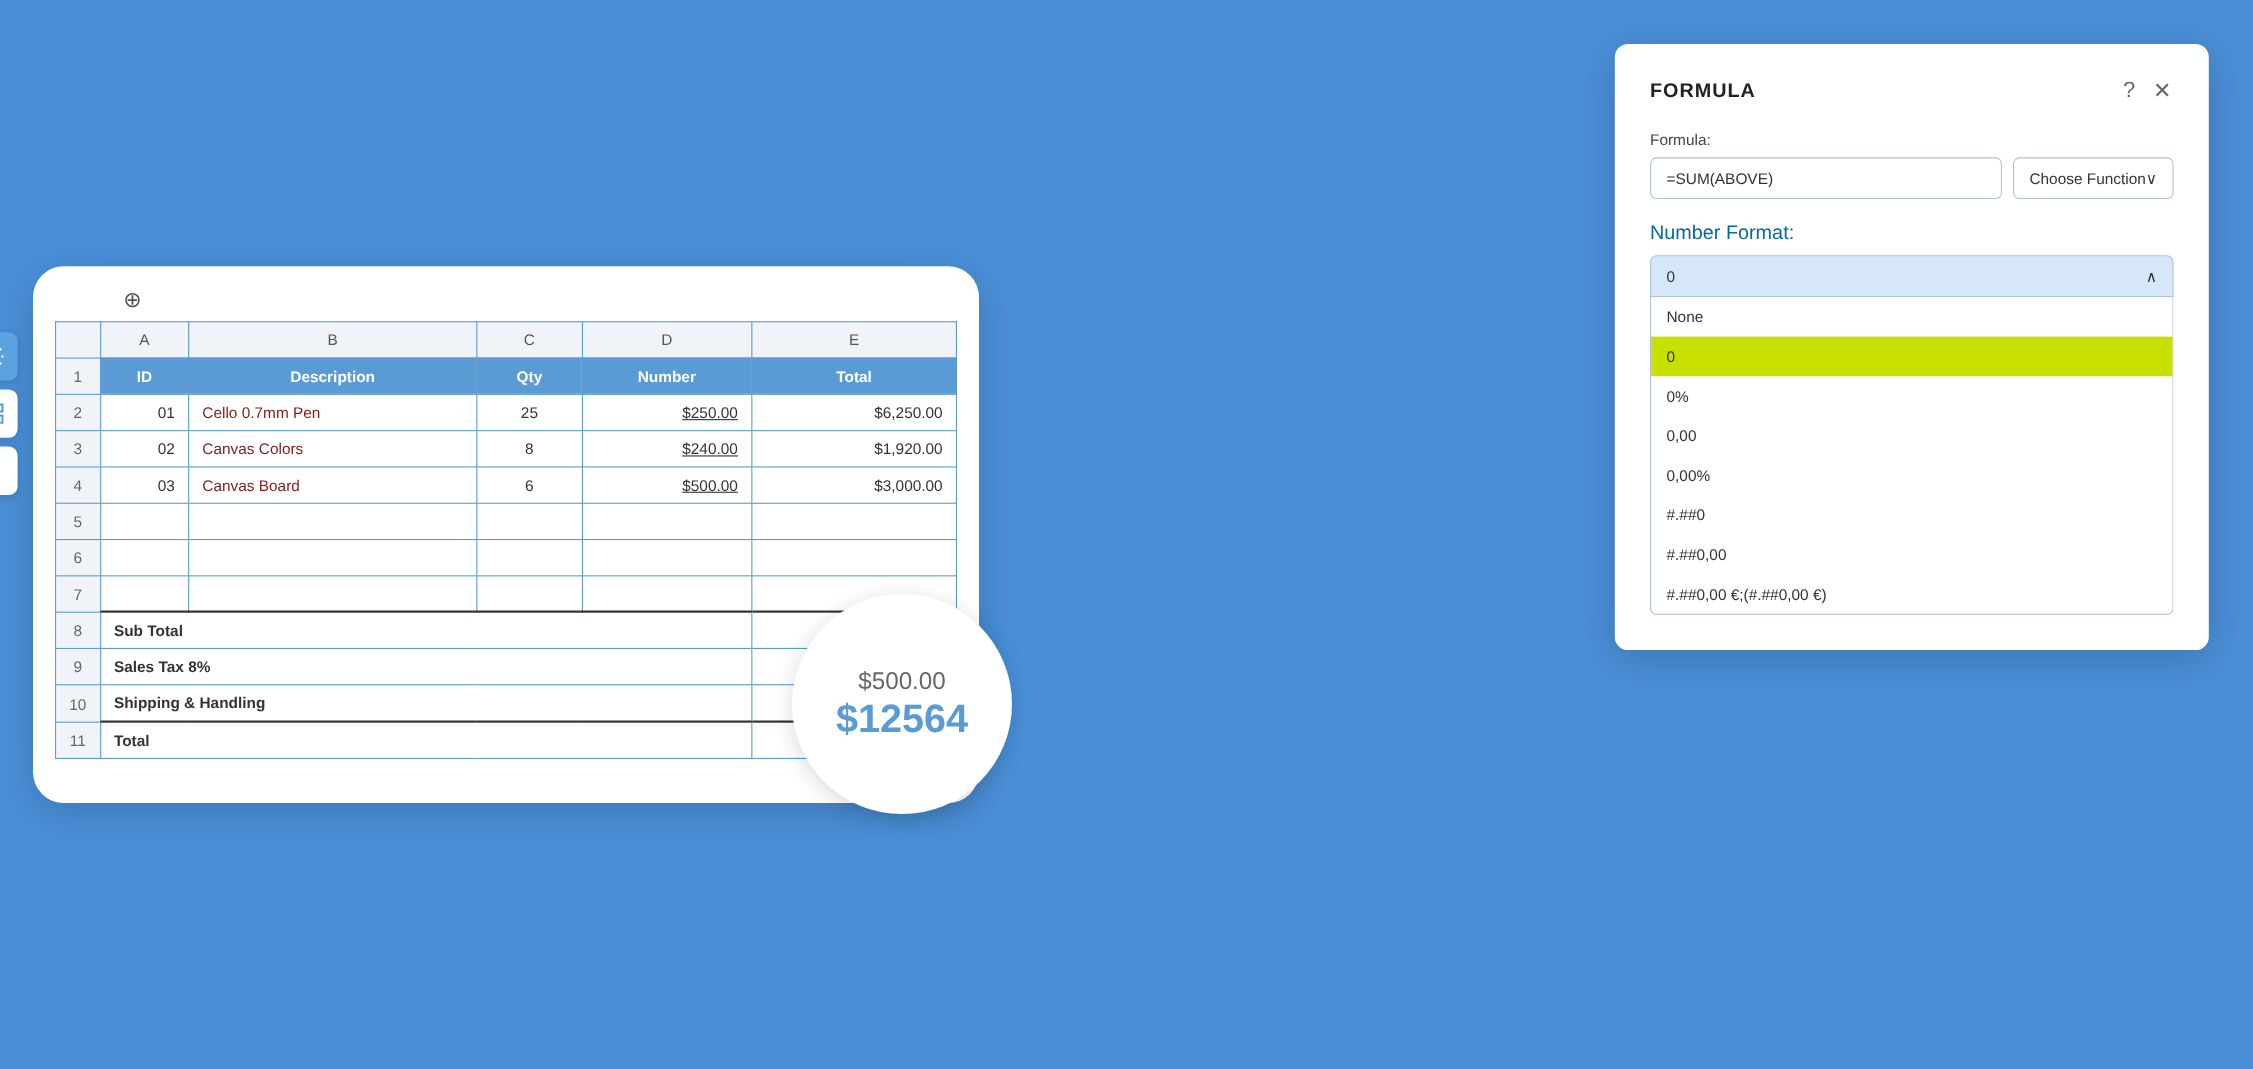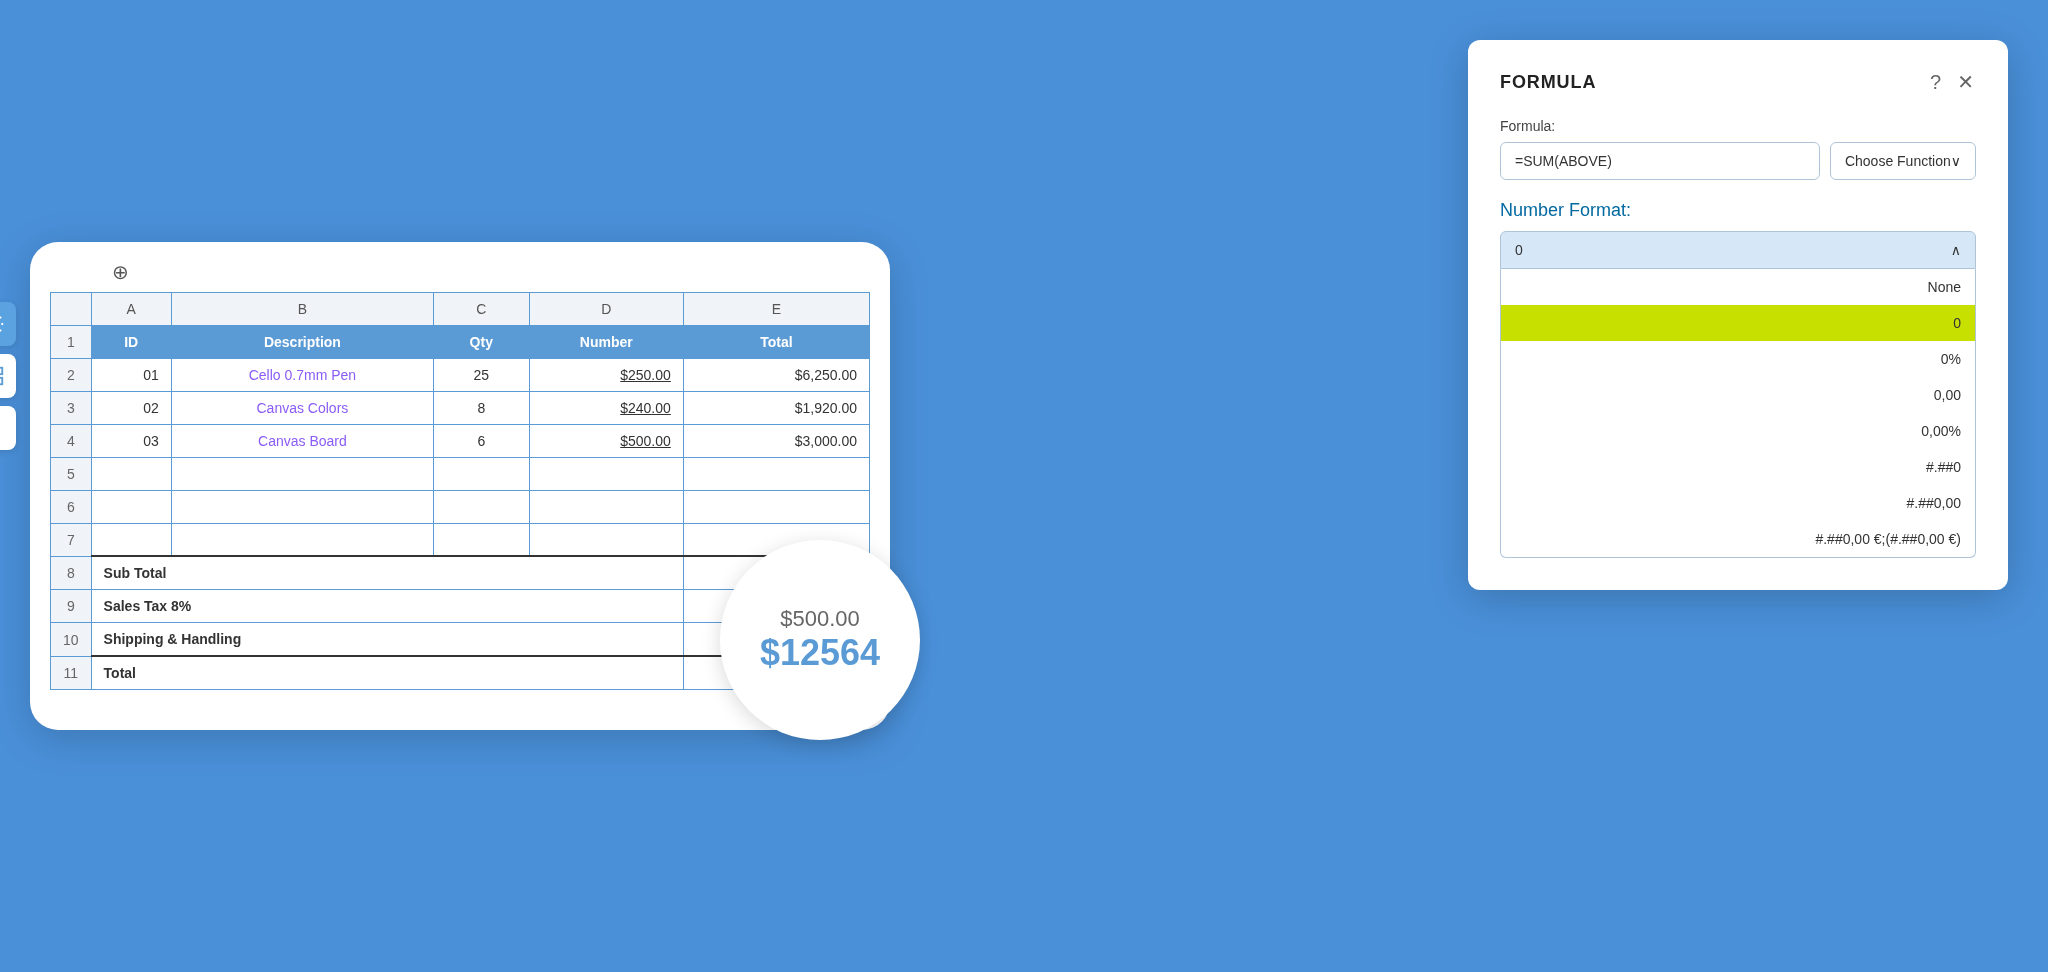--- a/index.html
+++ b/index.html
@@ -111,21 +111,21 @@
     
     .data-header {
       background: #5b9bd5;
       color: white;
       font-weight: bold;
       text-align: center;
     }
 
     
     .cell-id { text-align: right; color: #333; }
-    .cell-desc { text-align: center; color: #8b5cf6; }
+    .cell-desc { text-align: left; color: #7f1d1d; }
     .cell-qty { text-align: center; color: #333; }
     .cell-price { text-align: right; color: #333; text-decoration: underline; }
     .cell-total { text-align: right; color: #333; }
 
     
     .summary-label {
       font-weight: bold;
       color: #333;
     }
 
@@ -272,21 +272,20 @@
       border-top: none;
       border-radius: 0 0 6px 6px;
       background: white;
       font-size: 14px;
     }
 
     .dropdown-item {
       padding: 10px 14px;
       color: #333;
       cursor: pointer;
-      text-align: right;
     }
 
     .dropdown-item.selected {
       background: #c8e000;
       color: #333;
       font-weight: 500;
     }
 
     
     .colspan-cell {

